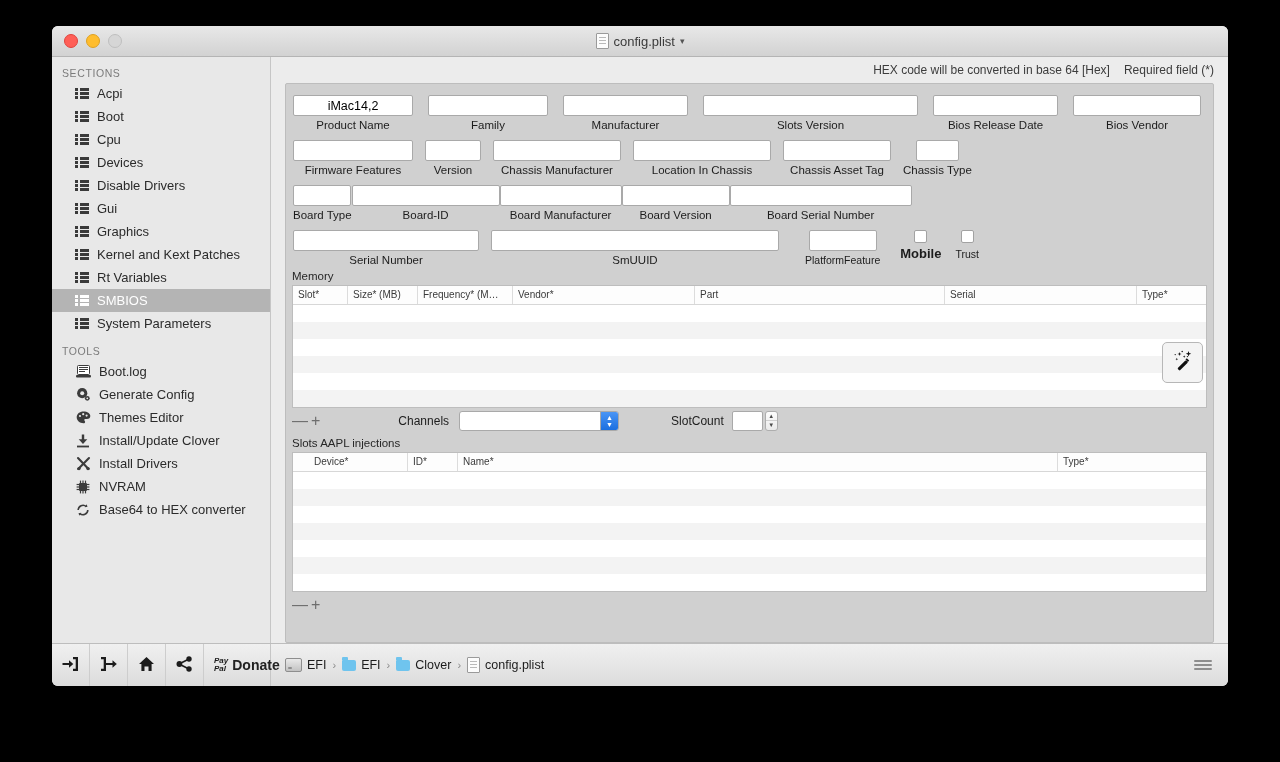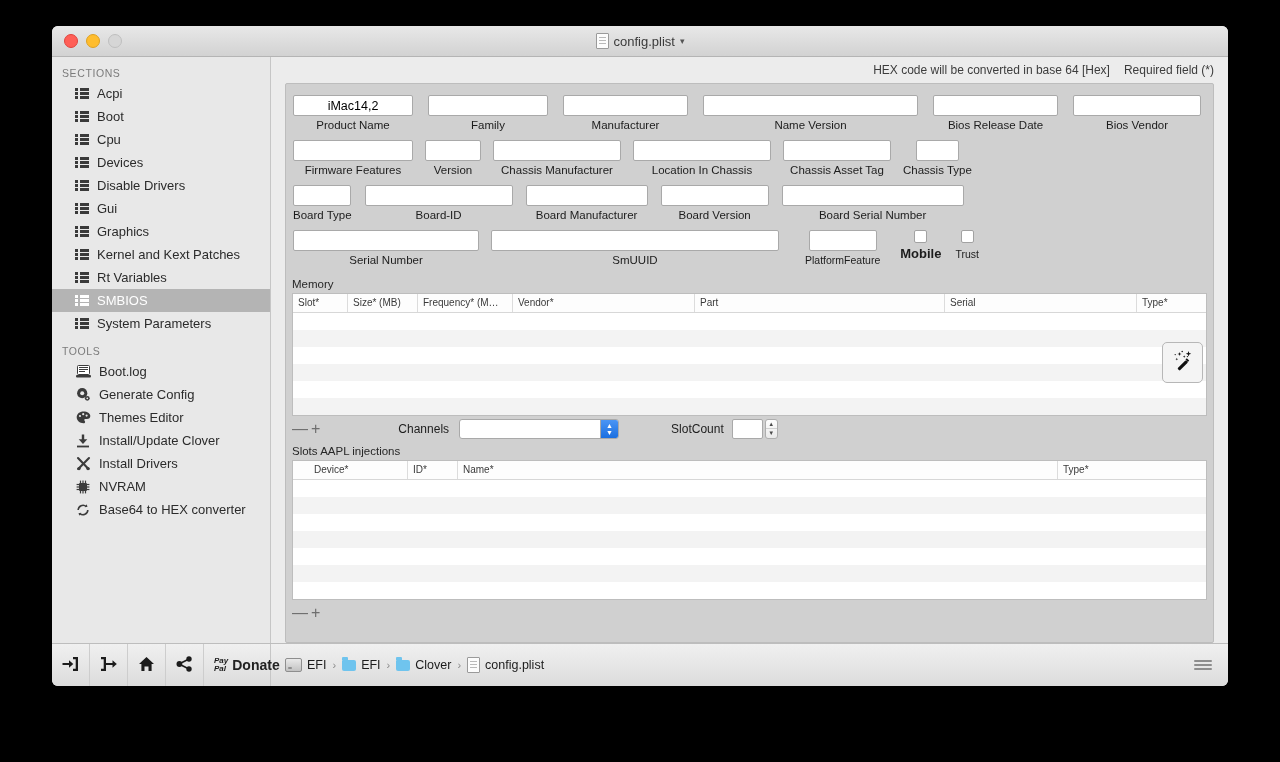--- a/index.html
+++ b/index.html
@@ -494,21 +494,21 @@
           <div class="fcell">
             <div class="fin" style="width:120px;"></div>
             <div class="flab">Family</div>
           </div>
           <div class="fcell">
             <div class="fin" style="width:125px;"></div>
             <div class="flab">Manufacturer</div>
           </div>
           <div class="fcell">
             <div class="fin" style="width:215px;"></div>
-            <div class="flab">Name Version</div>
+            <div class="flab">Slots Version</div>
           </div>
           <div class="fcell">
             <div class="fin" style="width:125px;"></div>
             <div class="flab">Bios Release Date</div>
           </div>
           <div class="fcell">
             <div class="fin" style="width:128px;"></div>
             <div class="flab">Bios Vendor</div>
           </div>
         </div>
@@ -533,21 +533,21 @@
           <div class="fcell">
             <div class="fin" style="width:108px;"></div>
             <div class="flab">Chassis  Asset Tag</div>
           </div>
           <div class="fcell">
             <div class="fin" style="width:43px;"></div>
             <div class="flab">Chassis Type</div>
           </div>
         </div>
 
-        <div class="frow" style="padding-top:9px;gap:13px;">
+        <div class="frow" style="padding-top:9px;">
           <div class="fcell">
             <div class="fin" style="width:58px;"></div>
             <div class="flab">Board Type</div>
           </div>
           <div class="fcell">
             <div class="fin" style="width:148px;"></div>
             <div class="flab">Board-ID</div>
           </div>
           <div class="fcell">
             <div class="fin" style="width:122px;"></div>
@@ -597,21 +597,21 @@
                 <path d="M13.2 6.2l.35 1 1 .35-1 .35-.35 1-.35-1-1-.35 1-.35z"></path>
                 <path d="M5.8 8.8l.35 1 1 .35-1 .35-.35 1-.35-1-1-.35 1-.35z"></path>
                 <circle cx="11.2" cy="2.6" r="0.75"></circle>
                 <circle cx="4.2" cy="5.6" r="0.65"></circle>
                 <circle cx="16.4" cy="7.6" r="0.65"></circle>
               </g>
             </svg>
           </span>
         </div>
 
-        <div class="sect-label" style="margin-top:8px;">Memory</div>
+        <div class="sect-label" style="">Memory</div>
         <div class="tbl">
           <div class="thead">
             <div class="th" style="width:55px;">Slot*</div>
             <div class="th" style="width:70px;">Size* (MB)</div>
             <div class="th" style="width:95px;">Frequency* (M…</div>
             <div class="th" style="width:182px;">Vendor*</div>
             <div class="th" style="width:250px;">Part</div>
             <div class="th" style="width:192px;">Serial</div>
             <div class="th" style="flex:1;">Type*</div>
           </div>

